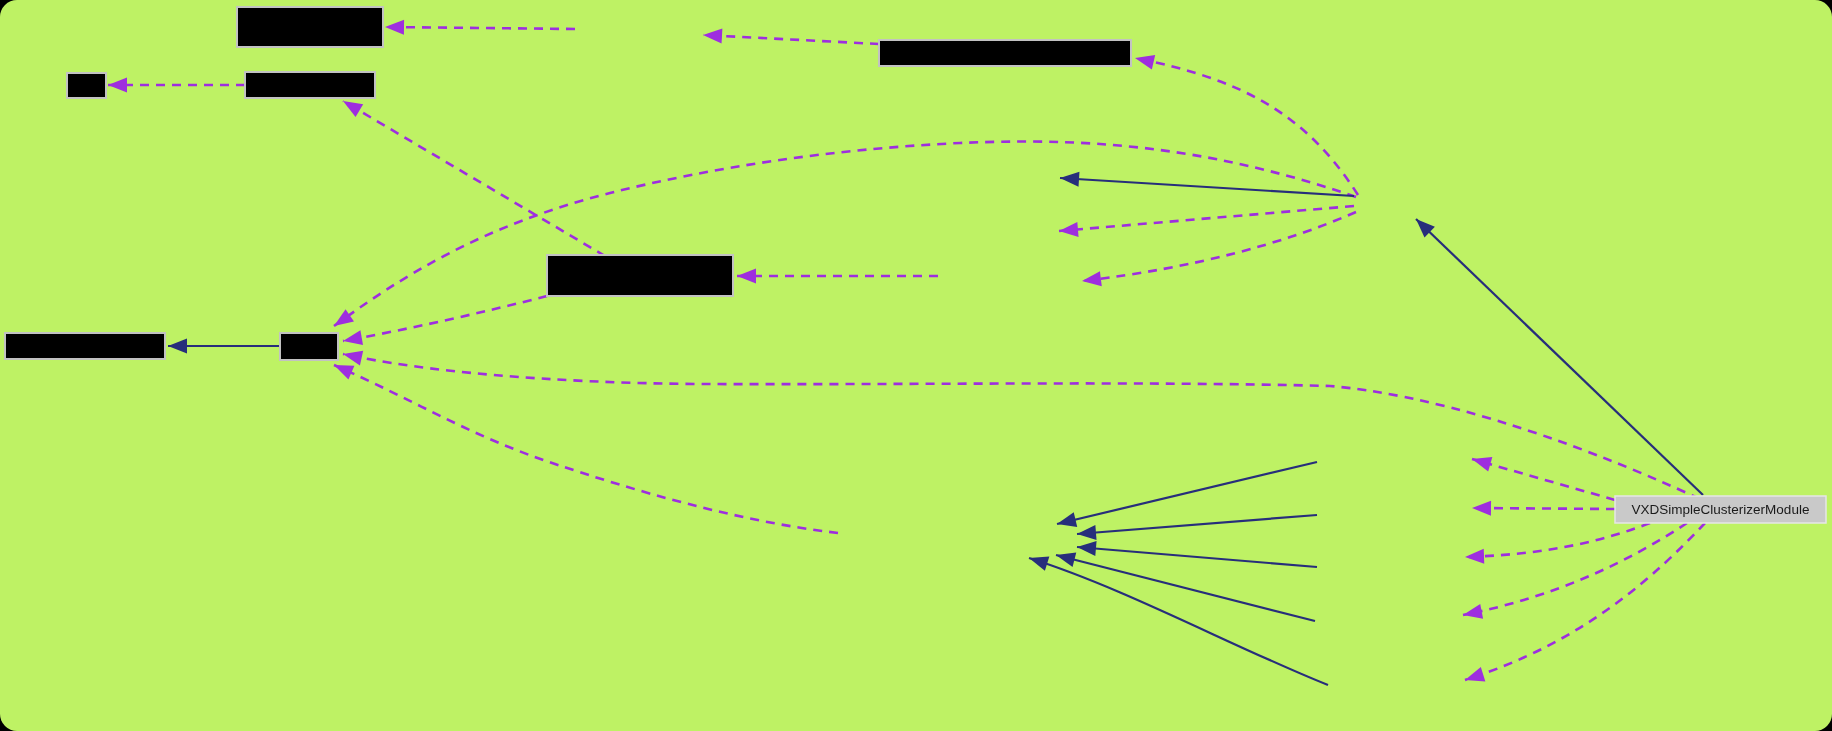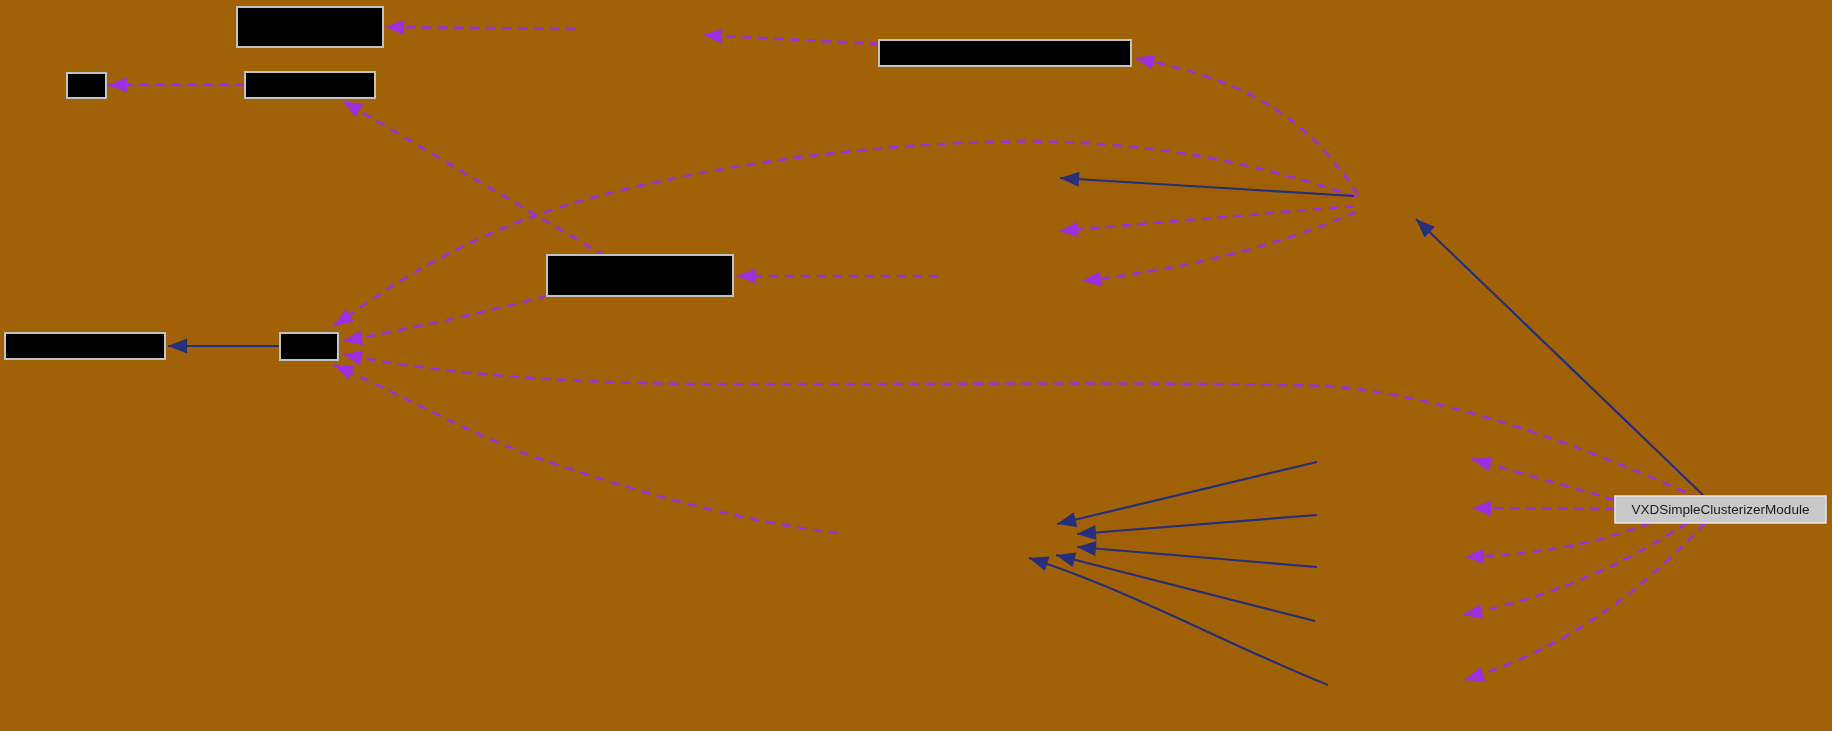--- a/index.html
+++ b/index.html
@@ -4,21 +4,21 @@
 <style>
   html,body{margin:0;padding:0;background:#000;width:100%;height:100%;overflow:hidden;}
   #stage{position:relative;width:1832px;height:731px;background:#000;
          font-family:"Liberation Sans", sans-serif;}
   svg{position:absolute;left:0;top:0;}
   text{font-family:"Liberation Sans", sans-serif;}
 </style>
 </head>
 <body>
 
-<div id="stage" style="background: #a16207;">
+<div id="stage" style="background: #bef264; border-radius: 17px;">
     <svg width="1832" height="731" viewBox="0 0 1832 731">
       <path d="M575,29 L385,27" fill="none" stroke="#9E2EDF" stroke-width="2.6" stroke-dasharray="9,7"></path>
       <polygon points="0,0 -19,-7.5 -19,7.5" transform="translate(385,27) rotate(180.6)" fill="#9E2EDF"></polygon>
       <path d="M245,85 L108,85" fill="none" stroke="#9E2EDF" stroke-width="2.6" stroke-dasharray="9,7"></path>
       <polygon points="0,0 -19,-7.5 -19,7.5" transform="translate(108,85) rotate(180)" fill="#9E2EDF"></polygon>
       <path d="M605,256 L343,101" fill="none" stroke="#9E2EDF" stroke-width="2.6" stroke-dasharray="9,7"></path>
       <polygon points="0,0 -19,-7.5 -19,7.5" transform="translate(343,101) rotate(210.5)" fill="#9E2EDF"></polygon>
       <path d="M879,44 L703,35" fill="none" stroke="#9E2EDF" stroke-width="2.6" stroke-dasharray="9,7"></path>
       <polygon points="0,0 -19,-7.5 -19,7.5" transform="translate(703,35) rotate(183)" fill="#9E2EDF"></polygon>
       <path d="M1358,195 C1305,112 1240,79 1135,58" fill="none" stroke="#9E2EDF" stroke-width="2.6" stroke-dasharray="9,7"></path>

